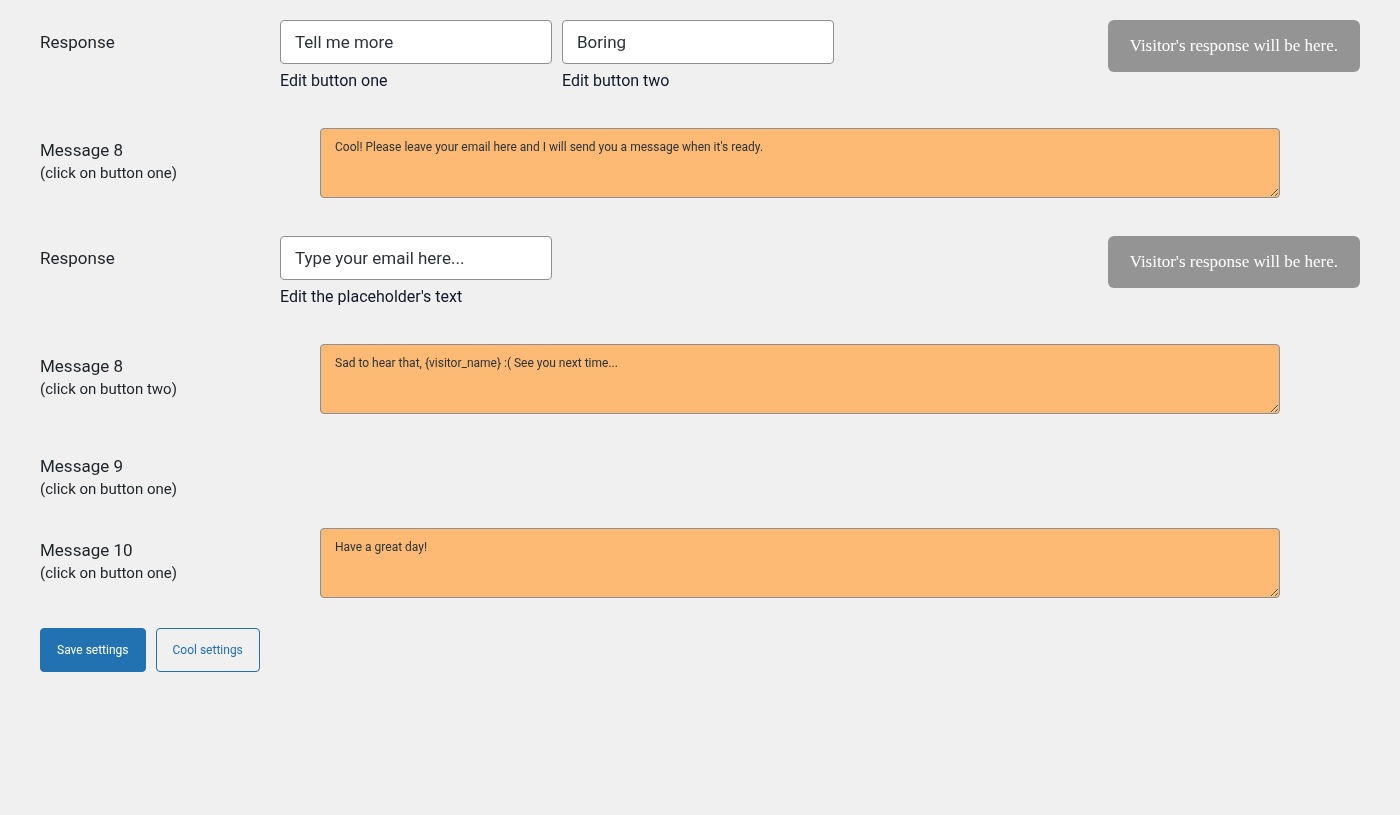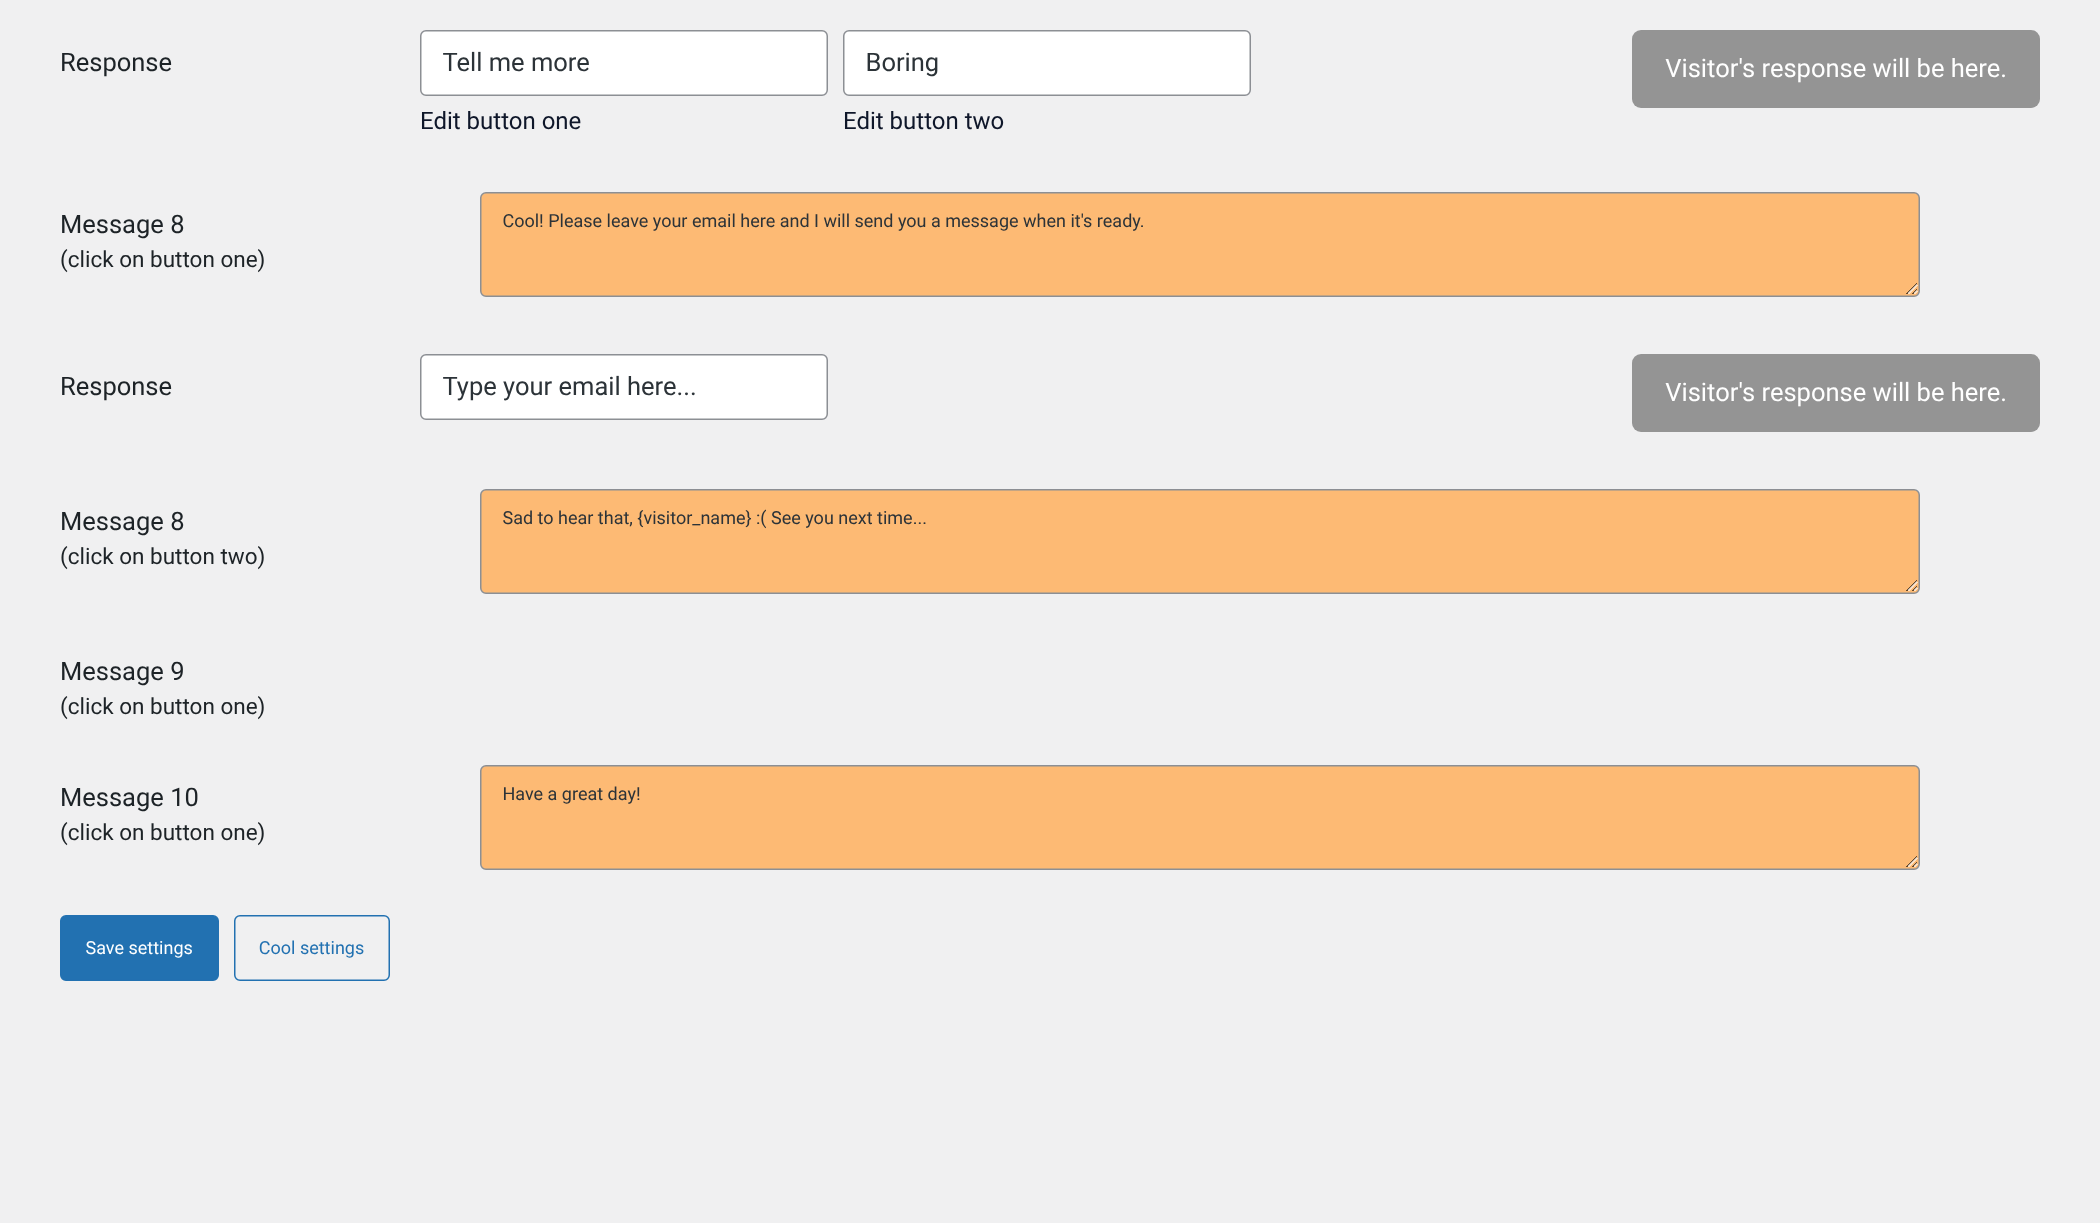--- a/index.html
+++ b/index.html
@@ -94,20 +94,21 @@
       justify-content: flex-end;
       padding-left: 20px;
     }
     .response-badge {
       background: #949494;
       color: #fff;
       font-size: 17px;
       padding: 16px 22px;
       border-radius: 6px;
       white-space: nowrap;
+      font-family: Liberation Serif, serif;
     }
     .button-row {
       display: flex;
       gap: 10px;
       margin-top: 10px;
     }
     .btn {
       height: 44px;
       padding: 0 16px;
       border-radius: 4px;
@@ -161,20 +162,21 @@
 </div>
 
 <div class="row">
   <div class="label-col">
     <div class="label-title">Response</div>
   </div>
   <div class="content-col">
     <div class="inputs-row">
       <div class="input-group">
         <input type="text" class="text-input" value="Type your email here..." style="">
+        <div class="helper-text">Edit the placeholder's text</div>
       </div>
     </div>
   </div>
   <div class="badge-col">
     <div class="response-badge">Visitor's response will be here.</div>
   </div>
 </div>
 
 <div class="row tight">
   <div class="label-col">

